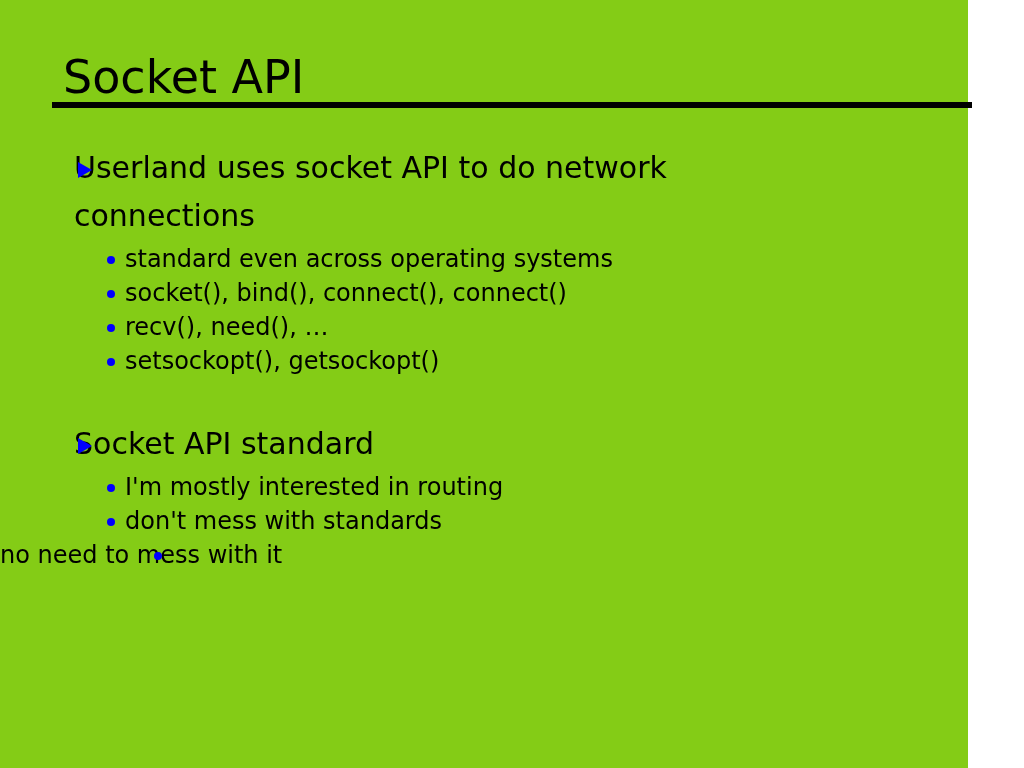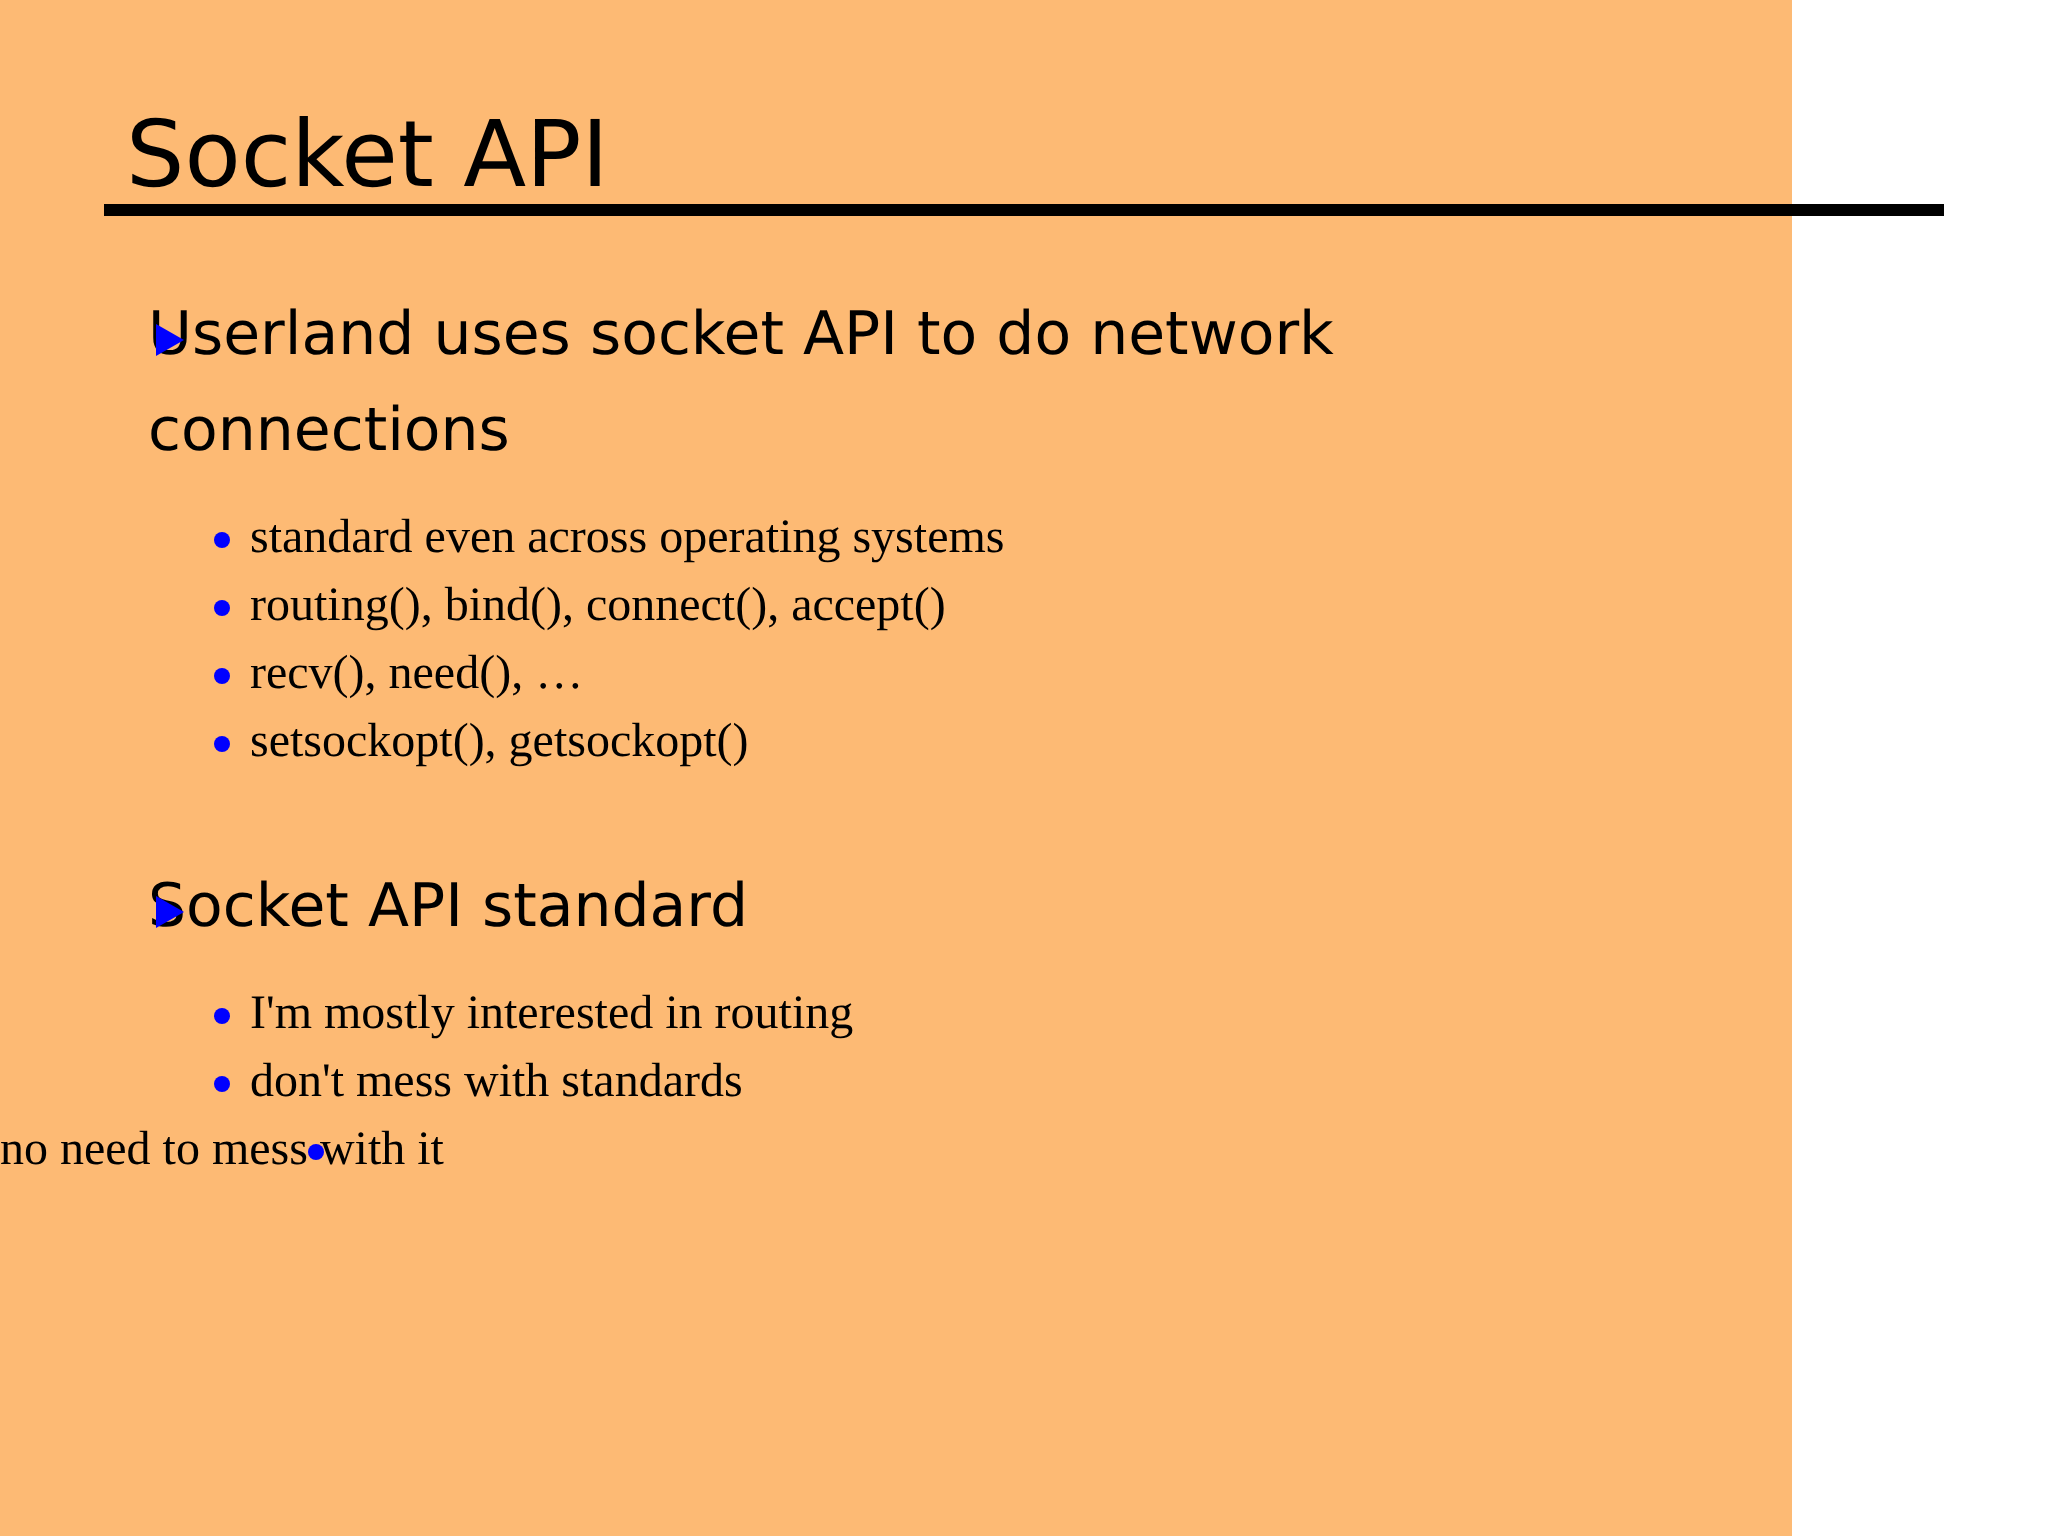--- a/index.html
+++ b/index.html
@@ -13,23 +13,23 @@
     background: #ffffff;
     font-family: "DejaVu Sans", sans-serif;
     color: #000000;
     overflow: hidden;
     position: relative;
   }
 
   .slide {
     position: absolute;
     inset: 0;
-    width: 896px;
+    width: 968px;
     height: 768px;
-    background: #fdba74;
+    background: #84cc16;
   }
 
   
   .slide-title {
     position: absolute;
     left: 63px;
     top: 50px;
     font-size: 46px;
     line-height: 54px;
     font-weight: 400;
@@ -115,22 +115,21 @@
     height: 8px;
     border-radius: 50%;
     background: #0000ff;
   }
 
   .gap {
     height: 42px;
   }
 
   .sublist {
-    margin-top: 12px;
-    font-family: Liberation Serif, serif;
+    margin-top: 2px;
   }
 </style>
 </head>
 <body>
 
 <div class="slide">
 
   <div class="slide-title">Socket API</div>
 
   <div class="title-rule"></div>
@@ -146,21 +145,21 @@
 
       <div class="sublist">
 
         <div class="lvl2">
           <span class="dot"></span>
           <span>standard even across operating systems</span>
         </div>
 
         <div class="lvl2">
           <span class="dot"></span>
-          <span>routing(), bind(), connect(), accept()</span>
+          <span>socket(), bind(), connect(), connect()</span>
         </div>
 
         <div class="lvl2">
           <span class="dot"></span>
           <span>recv(), need(), …</span>
         </div>
 
         <div class="lvl2">
           <span class="dot"></span>
           <span>setsockopt(), getsockopt()</span>

